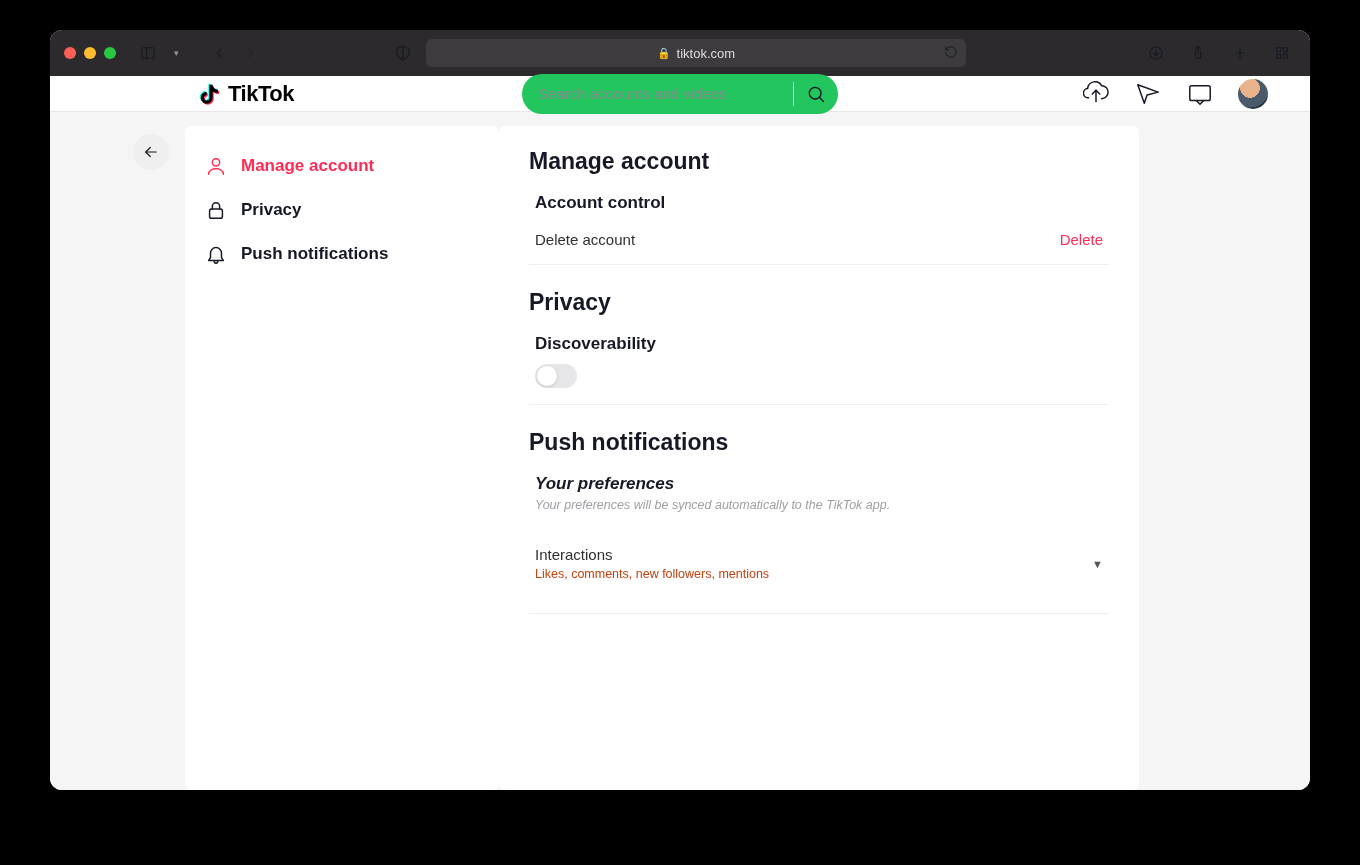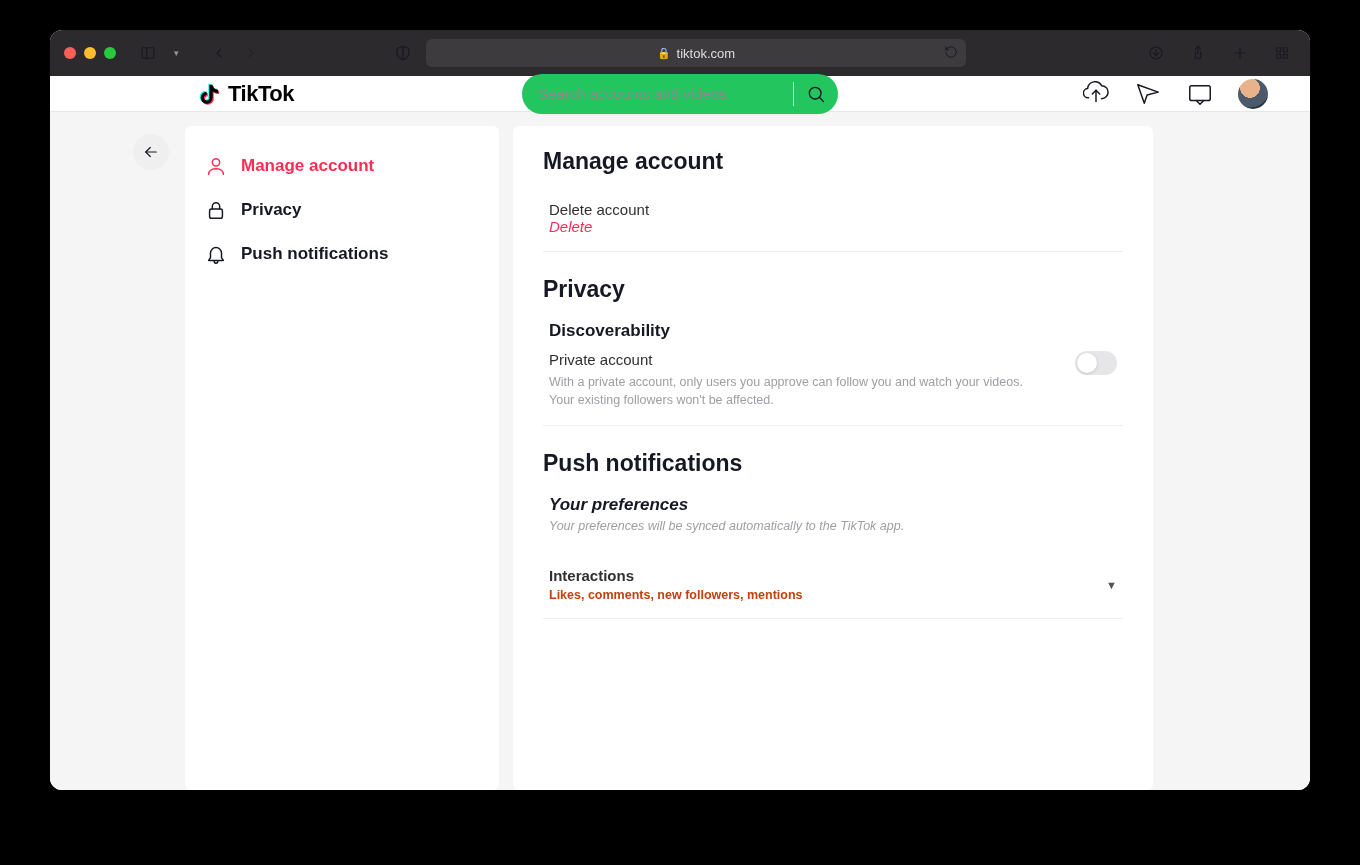--- a/index.html
+++ b/index.html
@@ -119,21 +119,20 @@
     width:30px; height:30px; border-radius:50%;
     background: radial-gradient(circle at 40% 30%, #e8b28a 0 35%, #4a5a6a 36% 70%, #2a3540 71% 100%);
     cursor:pointer;
   }
 
   
   .tt-body {
     flex:1;
     display:flex;
     padding: 14px 0 0 0;
-    gap: 14px;
     position:relative;
   }
 
   .back-circle {
     position:absolute;
     left: 83px; top: 22px;
     width:36px; height:36px; border-radius:50%;
     background:#efefef;
     display:flex; align-items:center; justify-content:center;
     cursor:pointer;
@@ -164,27 +163,27 @@
     background:#fff;
     border-radius:6px;
     padding: 22px 30px 30px 30px;
     height:100%;
     overflow-y:auto;
   }
 
   h2.sect-title { font-size:23px; font-weight:800; color:#161823; margin-bottom:18px; }
   h3.sub { font-size:17px; font-weight:700; color:#161823; margin:6px 0 10px 6px;}
   .row {
-    display:flex; justify-content:space-between; 
+    display:flex; justify-content:space-between; align-items:center;
     padding: 8px 6px 16px 6px;
     border-bottom:1px solid #eee;
     margin-bottom: 24px;
-    font-size:15px; color:#303030;flex-direction:column;
-  }
-  .row .act { color:#fe2c55; cursor:pointer;font-style:italic; }
+    font-size:15px; color:#303030;
+  }
+  .row .act { color:#fe2c55; cursor:pointer; }
 
   .block { padding:0 6px 16px 6px; border-bottom:1px solid #eee; margin-bottom:24px;}
   .block-row { display:flex; justify-content:space-between; align-items:flex-start;}
   .block-label { font-size:15px; color:#303030; margin-bottom:6px;}
   .block-desc { font-size:12.5px; color:#9e9ea4; line-height:1.4; max-width:500px;}
 
   .toggle {
     width:42px; height:24px; border-radius:14px; background:#e6e6e8;
     position:relative; cursor:pointer; flex-shrink:0;
   }
@@ -192,22 +191,22 @@
     content:''; position:absolute; left:2px; top:2px;
     width:20px; height:20px; border-radius:50%; background:#fff;
     box-shadow:0 1px 3px rgba(0,0,0,0.15);
   }
 
   .pref-block { padding:0 6px 14px 6px; margin-bottom:10px;font-style:italic;}
   .pref-title { font-size:17px; font-weight:700; color:#161823; margin-bottom:4px;}
   .pref-desc { font-size:12.5px; color:#9e9ea4; }
 
   .interactions {
-    padding:10px 6px 16px 6px; border-bottom:1px solid #eee;
-    display:flex; justify-content:space-between; align-items:center;font-weight:bold;
+    padding:10px 6px 32px 6px; border-bottom:1px solid #eee;
+    display:flex; justify-content:space-between; align-items:center;
   }
   .interactions .col .lbl { font-size:15px; color:#303030; margin-bottom:4px;}
   .interactions .col .desc { font-size:12.5px; color:#c2410c;}
   .interactions .arrow { color:#555; font-size:11px; }
 
   svg { stroke:#161823; stroke-width:1.6; fill:none; stroke-linecap:round; stroke-linejoin:round;}
 </style>
 </head>
 <body>
 
@@ -367,33 +366,30 @@
               <path d="M6 16V11a6 6 0 1 1 12 0v5l2 3H4z"></path>
               <path d="M10 20a2 2 0 0 0 4 0"></path>
             </svg>
           <span>Push notifications</span>
         </div>
       </div>
 
       <div class="main-card">
 
         <h2 class="sect-title">Manage account</h2>
+        <h3 class="sub">Account control</h3>
         <div class="row">
           <span>Delete account</span>
           <span class="act">Delete</span>
         </div>
 
         <h2 class="sect-title">Privacy</h2>
         <h3 class="sub">Discoverability</h3>
         <div class="block">
           <div class="block-row">
-            <div>
-              <div class="block-label">Private account</div>
-              <div class="block-desc">With a private account, only users you approve can follow you and watch your videos. Your existing followers won't be affected.</div>
-            </div>
             <div class="toggle"></div>
           </div>
         </div>
 
         <h2 class="sect-title">Push notifications</h2>
         <div class="pref-block">
           <div class="pref-title">Your preferences</div>
           <div class="pref-desc">Your preferences will be synced automatically to the TikTok app.</div>
         </div>
         <div class="interactions">

